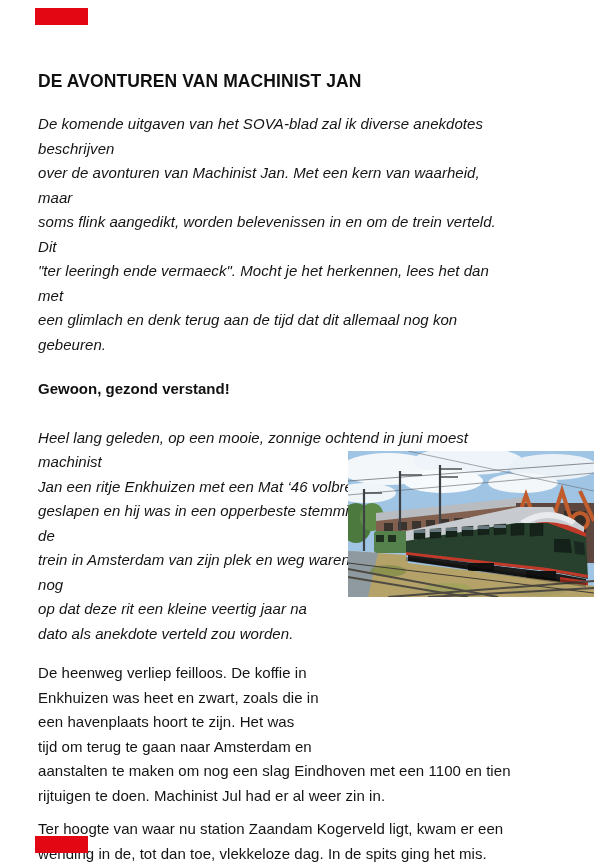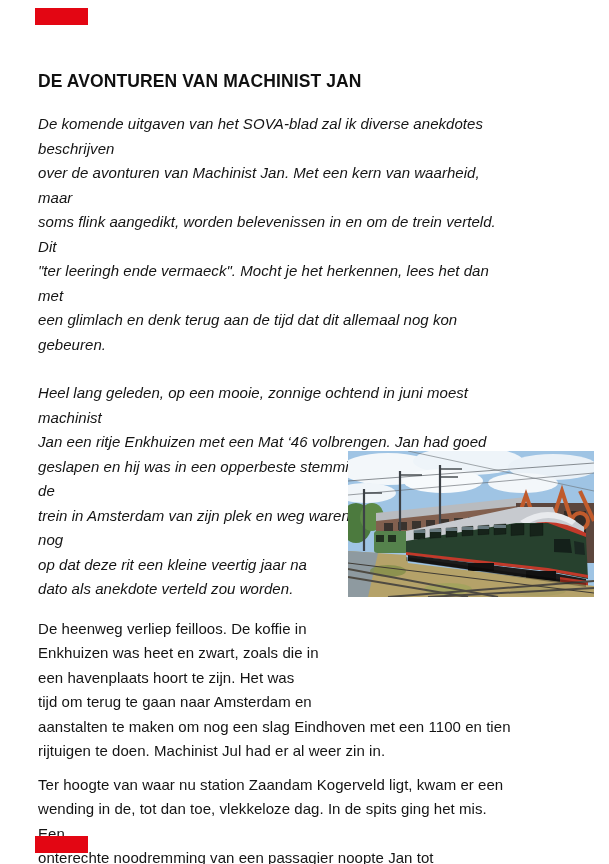--- a/index.html
+++ b/index.html
@@ -66,20 +66,21 @@
   <div class="content">
     <h1 class="doc-title">DE AVONTUREN VAN MACHINIST JAN</h1>
 
     <p class="para p1">De komende uitgaven van het SOVA-blad zal ik diverse anekdotes
 beschrijven
 over de avonturen van Machinist Jan. Met een kern van waarheid, maar
 soms flink aangedikt, worden belevenissen in en om de trein verteld. Dit
 "ter leeringh ende vermaeck". Mocht je het herkennen, lees het dan met
 een glimlach en denk terug aan de tijd dat dit allemaal nog kon gebeuren.</p>
 
+    <h2 class="sub-heading">Gewoon, gezond verstand!</h2>
 
     <p class="para p2">Heel lang geleden, op een mooie, zonnige ochtend in juni moest machinist
 Jan een ritje Enkhuizen met een Mat ‘46 volbrengen. Jan had goed
 geslapen en hij was in een opperbeste stemming. De conducteur floot de
 trein in Amsterdam van zijn plek en weg waren ze. Niets wees er toen nog
 op dat deze rit een kleine veertig jaar na
 dato als anekdote verteld zou worden.</p>
 
     <p class="para p3">De heenweg verliep feilloos. De koffie in
 Enkhuizen was heet en zwart, zoals die in

